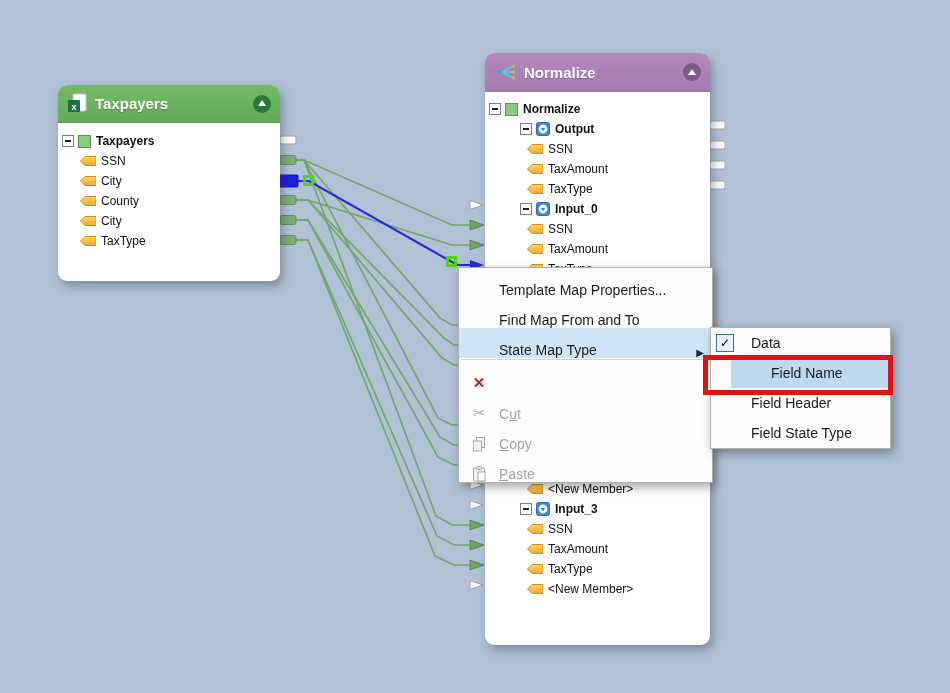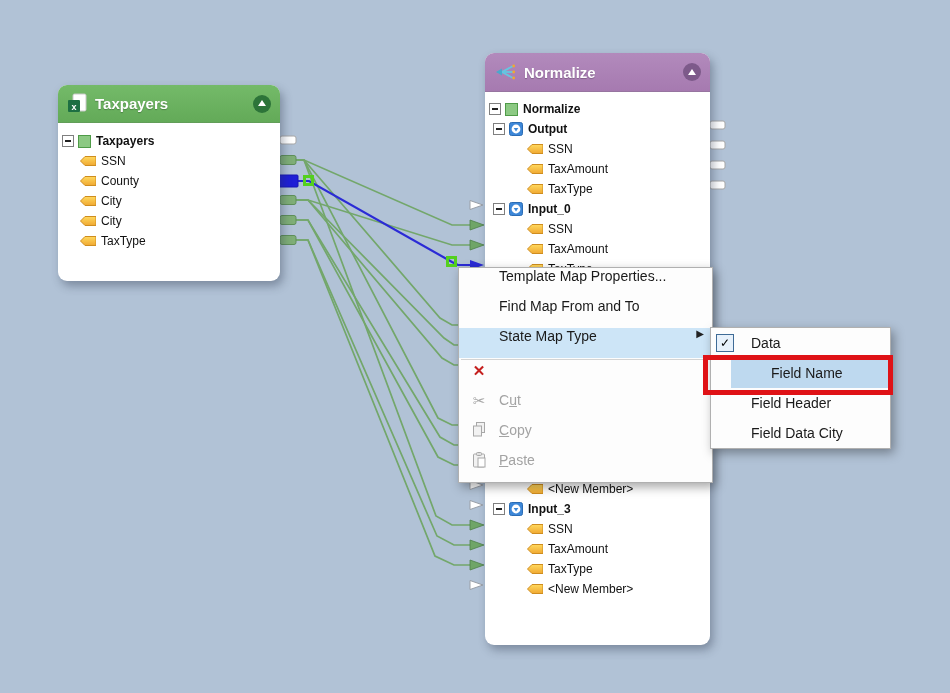--- a/index.html
+++ b/index.html
@@ -20,37 +20,37 @@
   #taxpayers-box .collapse-btn{background:#2d7439;}
   #normalize-box .collapse-btn{background:#7d5a8a;}
   .collapse-btn i{display:block;width:0;height:0;border-left:4px solid transparent;border-right:4px solid transparent;border-bottom:6px solid #fff;margin-top:-1px;}
 
   .tree{padding-top:8px;}
   #normalize-box .tree{padding-top:7px;}
   .trow{height:20px;display:flex;align-items:center;font-size:12px;color:#111;white-space:nowrap;}
   .trow .lbl{margin-left:5px;}
   .trow.bold .lbl{font-weight:bold;}
   .lvl0{padding-left:4px;}
-  .lvl1{padding-left:8px;}
+  .lvl1{padding-left:35px;}
   .lvl2t{padding-left:22px;}  
   .lvl2n{padding-left:42px;}  
   .minusbox{width:12px;height:12px;background:#fff;border:1px solid #7f7f7f;box-sizing:border-box;display:flex;align-items:center;justify-content:center;margin-right:4px;flex:none;}
   .minusbox i{display:block;width:6px;height:2px;background:#222;}
   .rootsq{width:13px;height:13px;background:#8cc983;border:1px solid #4f9b48;box-sizing:border-box;flex:none;}
   .fico,.nico{flex:none;}
 
   
   .handle{position:absolute;width:11px;height:11px;border:3px solid #54d01e;box-sizing:border-box;z-index:3;background:transparent;}
   #handle-src{left:303px;top:175px;}
   #handle-dst{left:446px;top:256px;}
 
   
   .menu{position:absolute;background:#fdfdfd;border:1px solid #b0b0b0;box-shadow:3px 4px 10px rgba(0,0,0,.35);z-index:5;}
   #context-menu{left:458px;top:267px;width:253px;}
-  .mi{height:30px;display:flex;align-items:flex-start;font-size:14px;color:#1a1a1a;}
+  .mi{height:30px;display:flex;align-items:flex-end;font-size:14px;color:#1a1a1a;}
   .mi .mi-ico{width:40px;display:flex;align-items:center;justify-content:center;flex:none;}
   .mi .mi-label{flex:1;}
   .mi.hl{background:#cde5f7;}
   .mi.disabled{color:#a3a3a3;}
   .mi .u{text-decoration:underline;}
   .sub-arrow{margin-right:8px;font-size:10px;color:#222;}
   .msep{height:1px;background:#d4d4d4;margin:1px 2px 2px 2px;}
   .x-icon{color:#c5201f;font-size:15px;font-weight:bold;}
   .scissors-icon{color:#a8a8a8;font-size:15px;}
 
@@ -155,27 +155,27 @@
               </linearGradient>
             </defs>
             <polygon points="16,0.5 5,0.5 0.5,5 5,9.5 16,9.5" fill="url(#g1)" stroke="#cf8d1f"></polygon>
           </svg>
         <span class="lbl">SSN</span>
       </div>
       <div class="trow lvl2t">
         <svg class="fico" width="16" height="10" viewBox="0 0 16 10">
             <polygon points="16,0.5 5,0.5 0.5,5 5,9.5 16,9.5" fill="url(#g1)" stroke="#cf8d1f"></polygon>
           </svg>
-        <span class="lbl">County</span>
+        <span class="lbl">City</span>
       </div>
       <div class="trow lvl2t">
         <svg class="fico" width="16" height="10" viewBox="0 0 16 10">
             <polygon points="16,0.5 5,0.5 0.5,5 5,9.5 16,9.5" fill="url(#g1)" stroke="#cf8d1f"></polygon>
           </svg>
-        <span class="lbl">City</span>
+        <span class="lbl">County</span>
       </div>
       <div class="trow lvl2t">
         <svg class="fico" width="16" height="10" viewBox="0 0 16 10">
             <polygon points="16,0.5 5,0.5 0.5,5 5,9.5 16,9.5" fill="url(#g1)" stroke="#cf8d1f"></polygon>
           </svg>
         <span class="lbl">City</span>
       </div>
       <div class="trow lvl2t">
         <svg class="fico" width="16" height="10" viewBox="0 0 16 10">
             <polygon points="16,0.5 5,0.5 0.5,5 5,9.5 16,9.5" fill="url(#g1)" stroke="#cf8d1f"></polygon>
@@ -433,19 +433,19 @@
       <span class="checkbox">✓</span>
       <span>Data</span>
     </div>
     <div class="smi hl">
       <span>Field Name</span>
     </div>
     <div class="smi">
       <span>Field Header</span>
     </div>
     <div class="smi">
-      <span>Field Data City</span>
+      <span>Field State Type</span>
     </div>
   </div>
 
   <div id="annotation-rect"></div>
 
 </div>
 
 </body></html>

